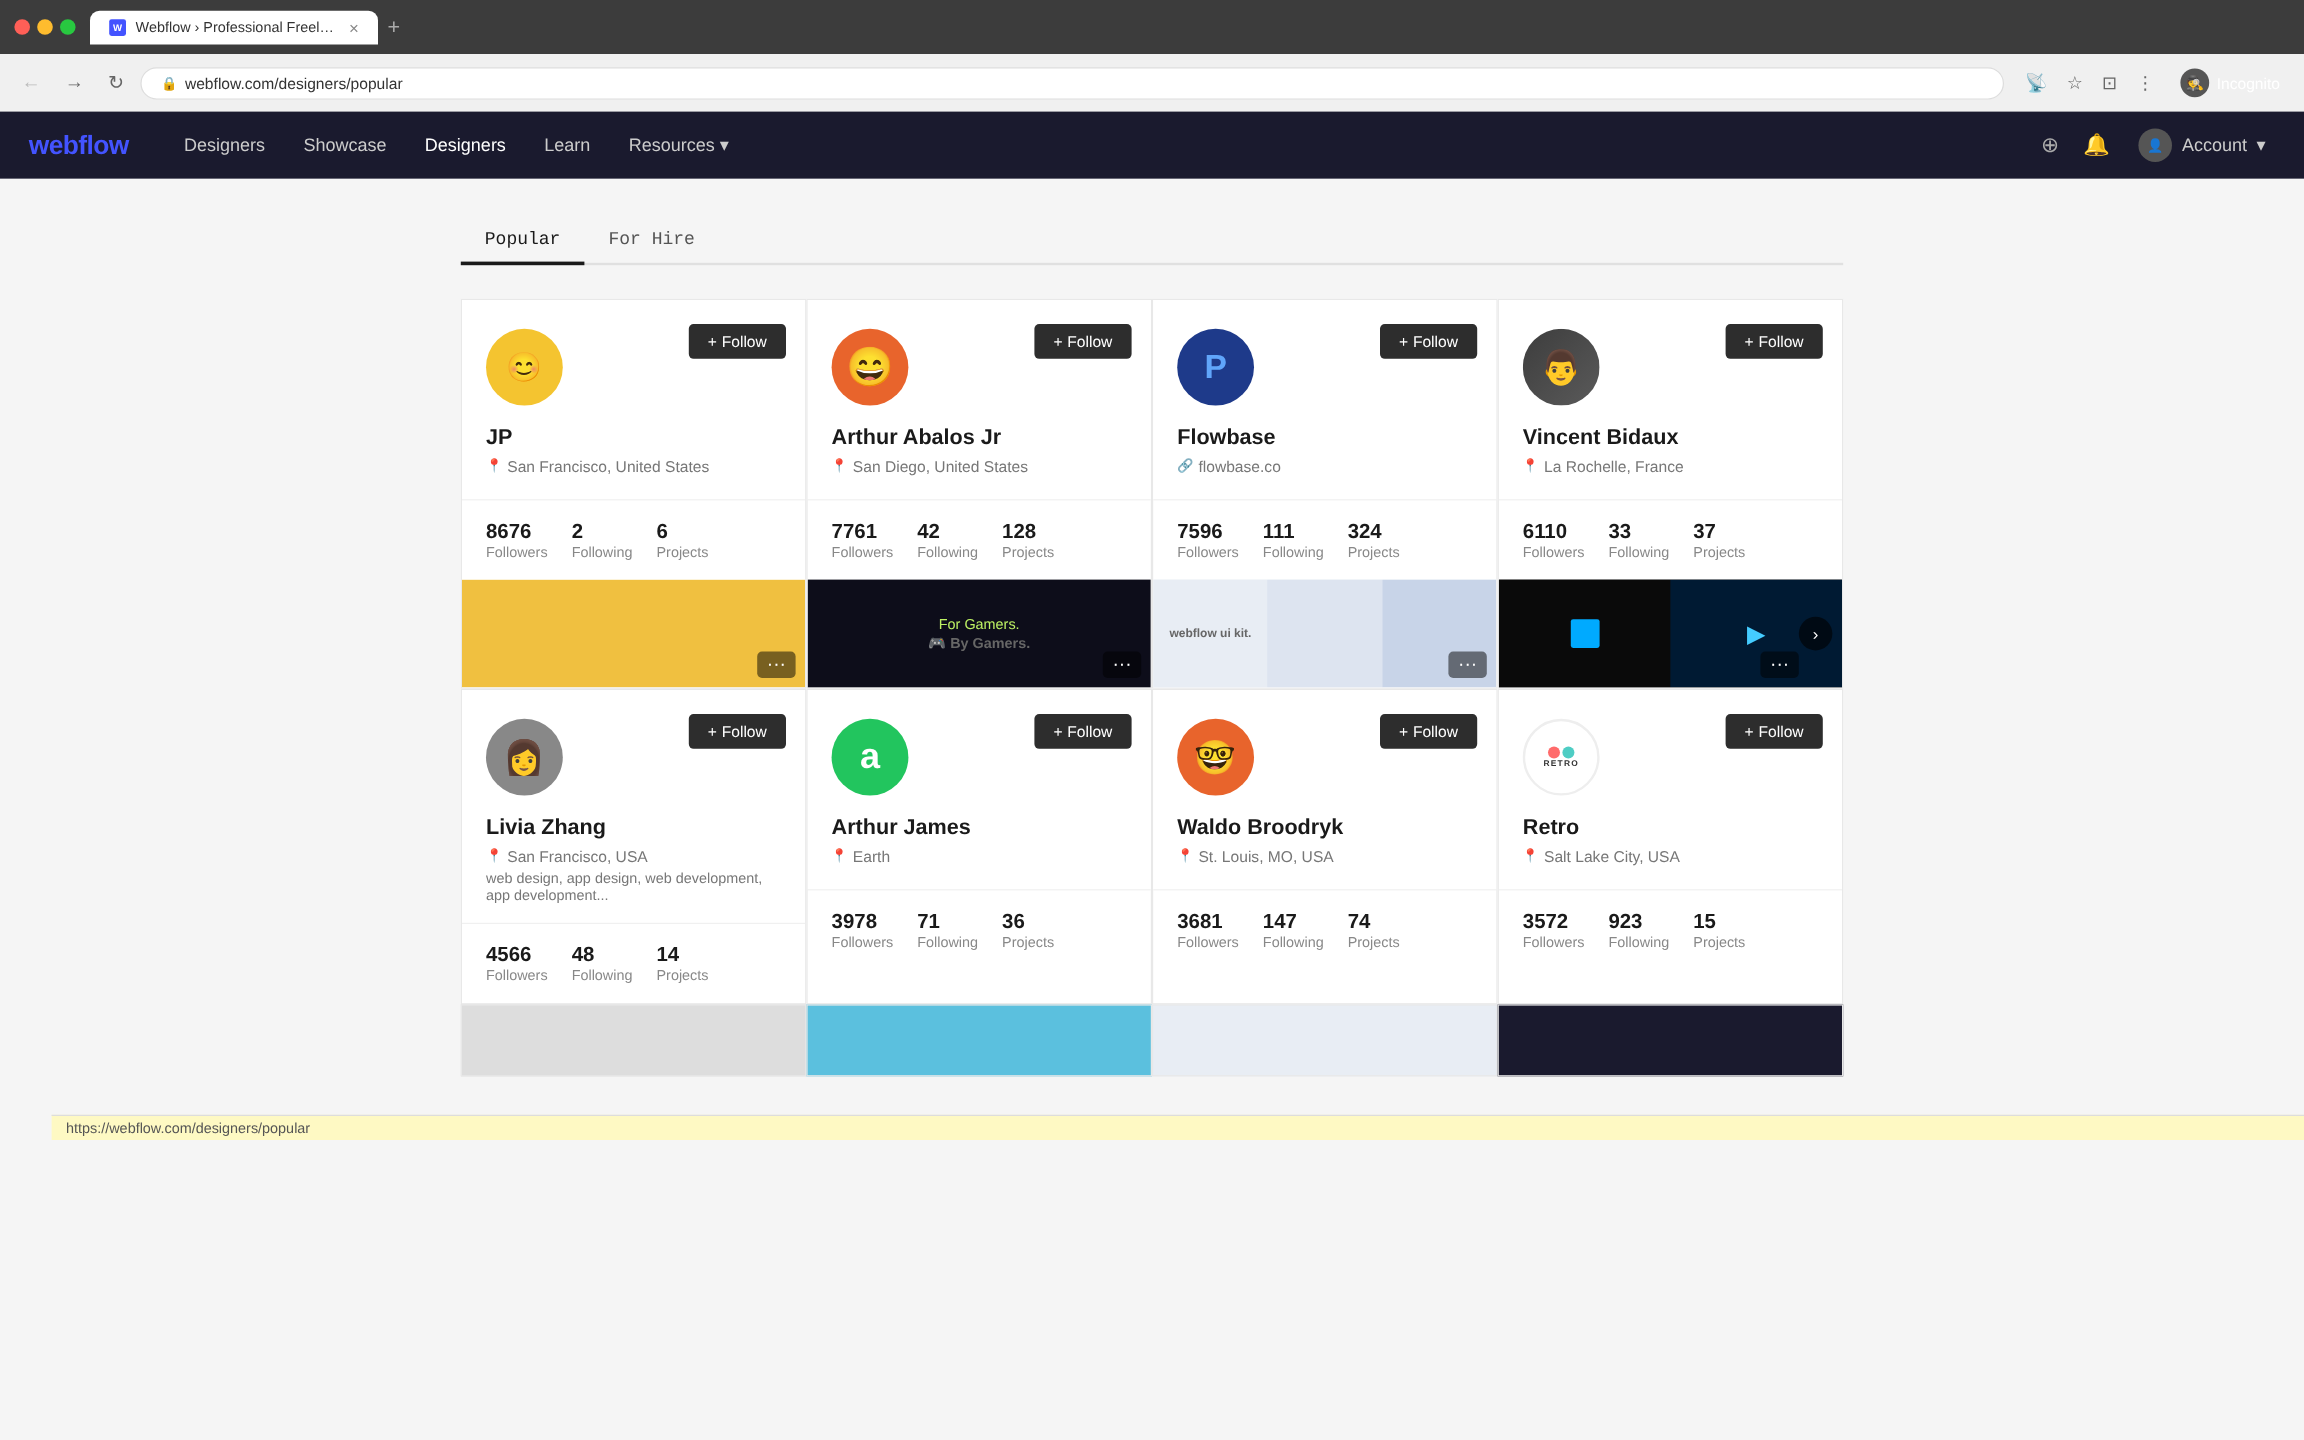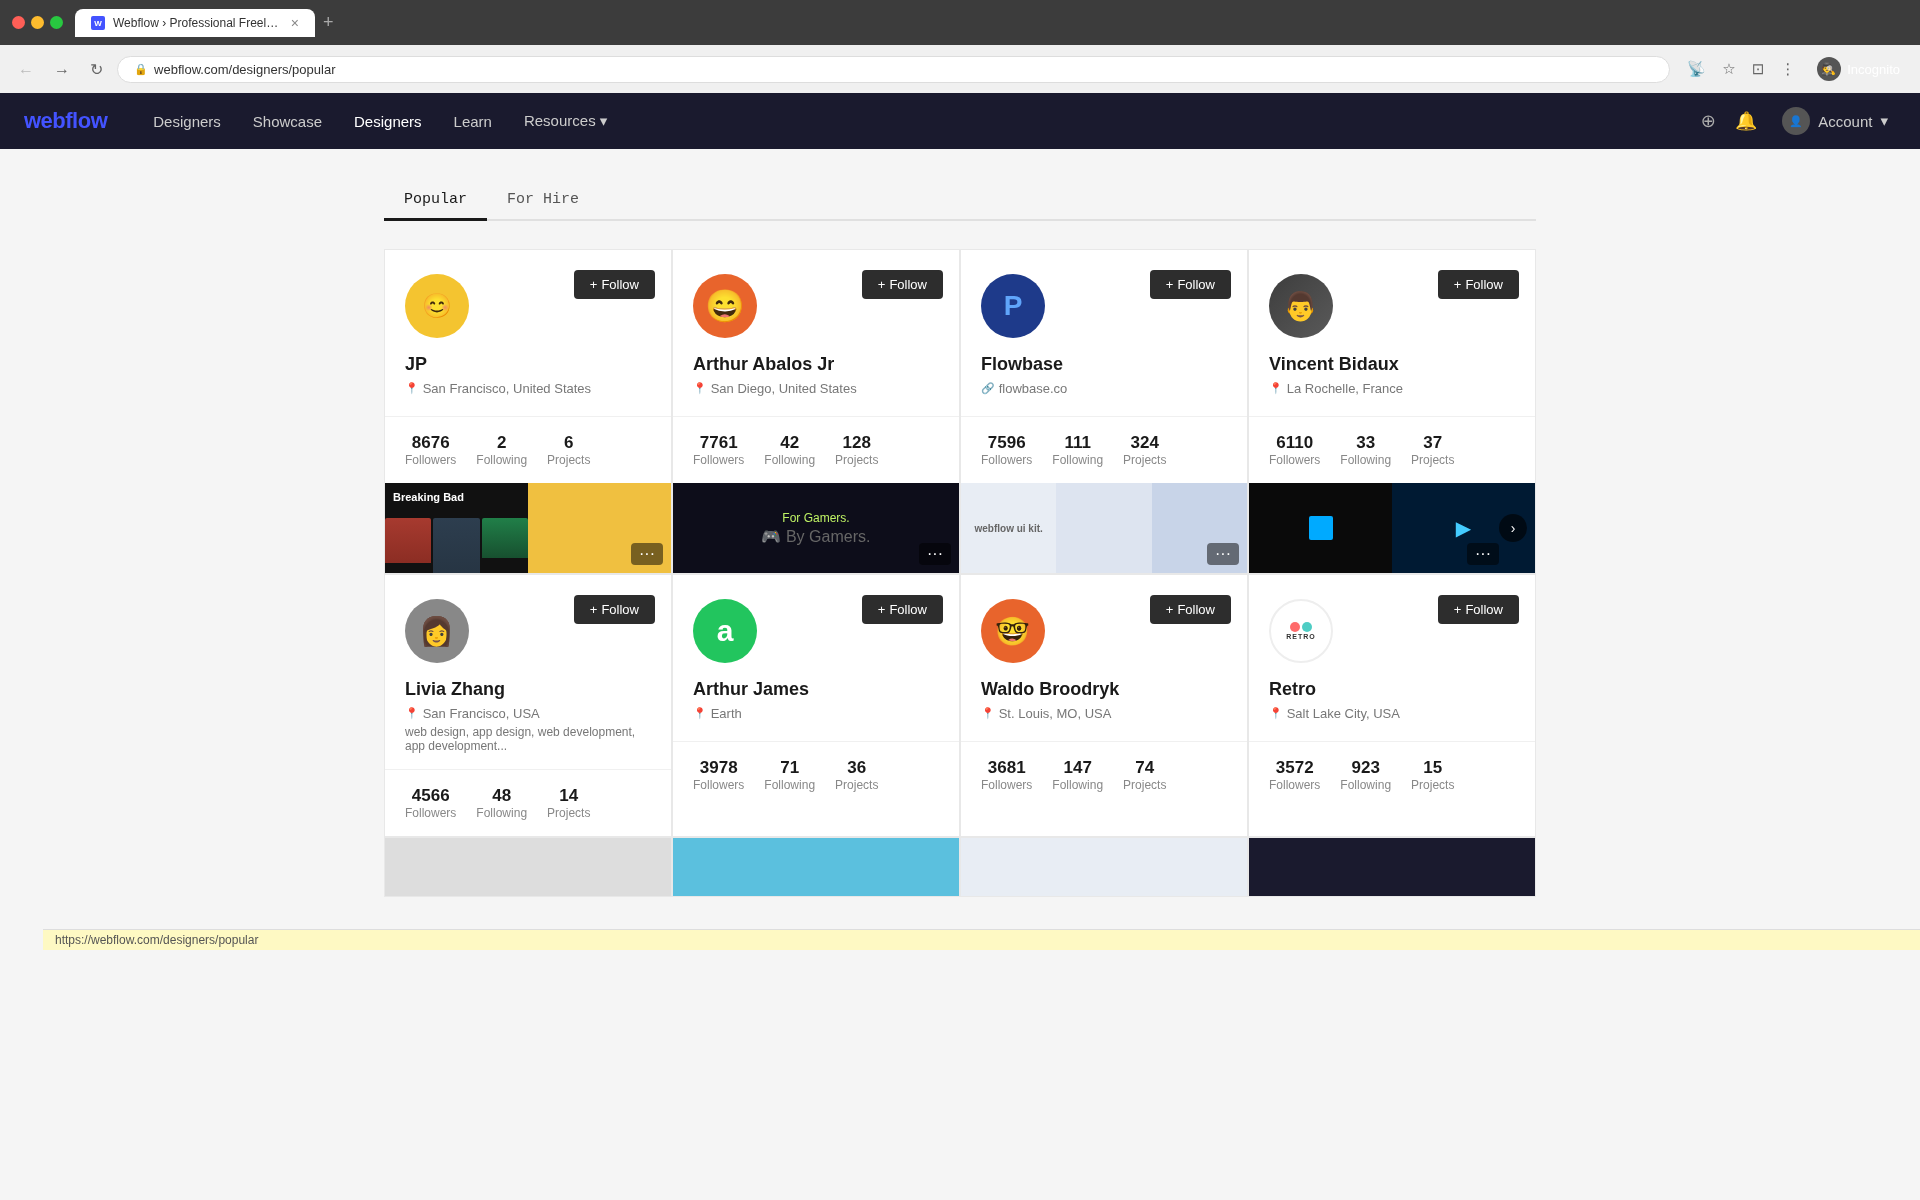--- a/index.html
+++ b/index.html
@@ -252,21 +252,20 @@
       display: flex;
       gap: 20px;
       padding: 16px 20px;
       border-top: 1px solid #f0f0f0;
     }
     .stat { display: flex; flex-direction: column; }
     .stat-value {
       font-size: 17px;
       font-weight: 600;
       color: #1a1a1a;
-      text-align: center;
     }
     .stat-label {
       font-size: 12px;
       color: #888;
     }
 
     
     .designer-preview {
       height: 90px;
       background: #222;
@@ -415,28 +414,20 @@
             <span class="stat-value">2</span>
             <span class="stat-label">Following</span>
           </div>
           <div class="stat">
             <span class="stat-value">6</span>
             <span class="stat-label">Projects</span>
           </div>
         </div>
         <div class="designer-preview preview-breaking">
           <div style="width:100%;height:100%;display:flex;">
-            <div style="flex:1;background:#111;position:relative;overflow:hidden;">
-              <div style="position:absolute;top:8px;left:8px;color:#fff;font-size:11px;font-weight:600;">Breaking Bad</div>
-              <div style="position:absolute;bottom:0;left:0;right:0;display:flex;gap:2px;">
-                <div style="flex:1;height:45px;background:linear-gradient(0,#c0392b,#e74c3c);opacity:0.7;border-radius:2px 2px 0 0;"></div>
-                <div style="flex:1;height:55px;background:linear-gradient(0,#2c3e50,#34495e);opacity:0.8;border-radius:2px 2px 0 0;"></div>
-                <div style="flex:1;height:40px;background:linear-gradient(0,#1a6b3c,#27ae60);opacity:0.7;border-radius:2px 2px 0 0;"></div>
-              </div>
-            </div>
             <div style="flex:1;background:#f0c040;"></div>
           </div>
           <span class="preview-dots">···</span>
         </div>
       </div>
 
       <div class="designer-card">
         <div class="designer-card-top">
           <button class="follow-btn">
             <span>+</span>
@@ -460,21 +451,21 @@
           </div>
           <div class="stat">
             <span class="stat-value">128</span>
             <span class="stat-label">Projects</span>
           </div>
         </div>
         <div class="designer-preview preview-gamers">
           <div style="width:100%;height:100%;display:flex;align-items:center;justify-content:center;">
             <div style="color:#555;font-size:12px;text-align:center;">
               <div style="color:#bef264;">For Gamers.</div>
-              <div style="margin-top:2px;color:#666;font-size:16px;">🎮 By Gamers.</div>
+              <div style="margin-top:2px;color:#666;font-size:12px;font-weight:bold;">🎮 By Gamers.</div>
             </div>
           </div>
           <span class="preview-dots">···</span>
         </div>
       </div>
 
       <div class="designer-card">
         <div class="designer-card-top">
           <button class="follow-btn">
             <span>+</span>

